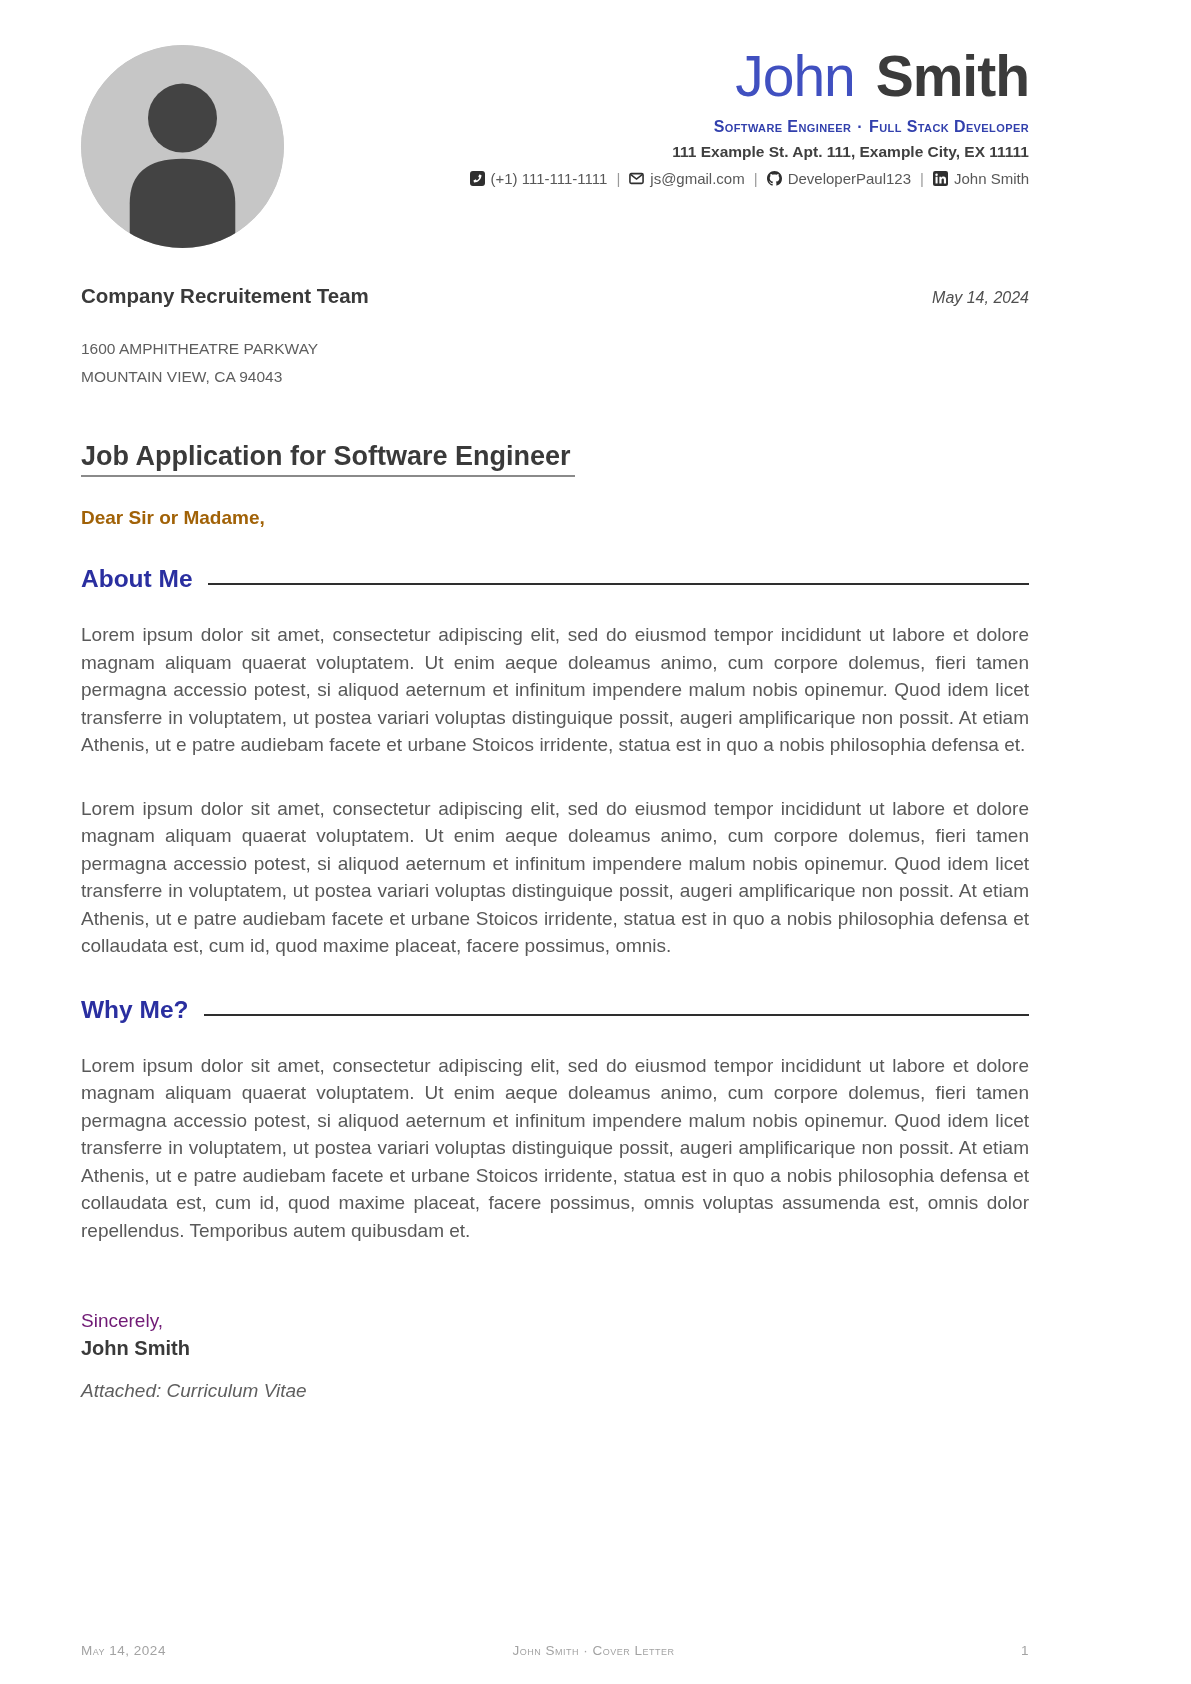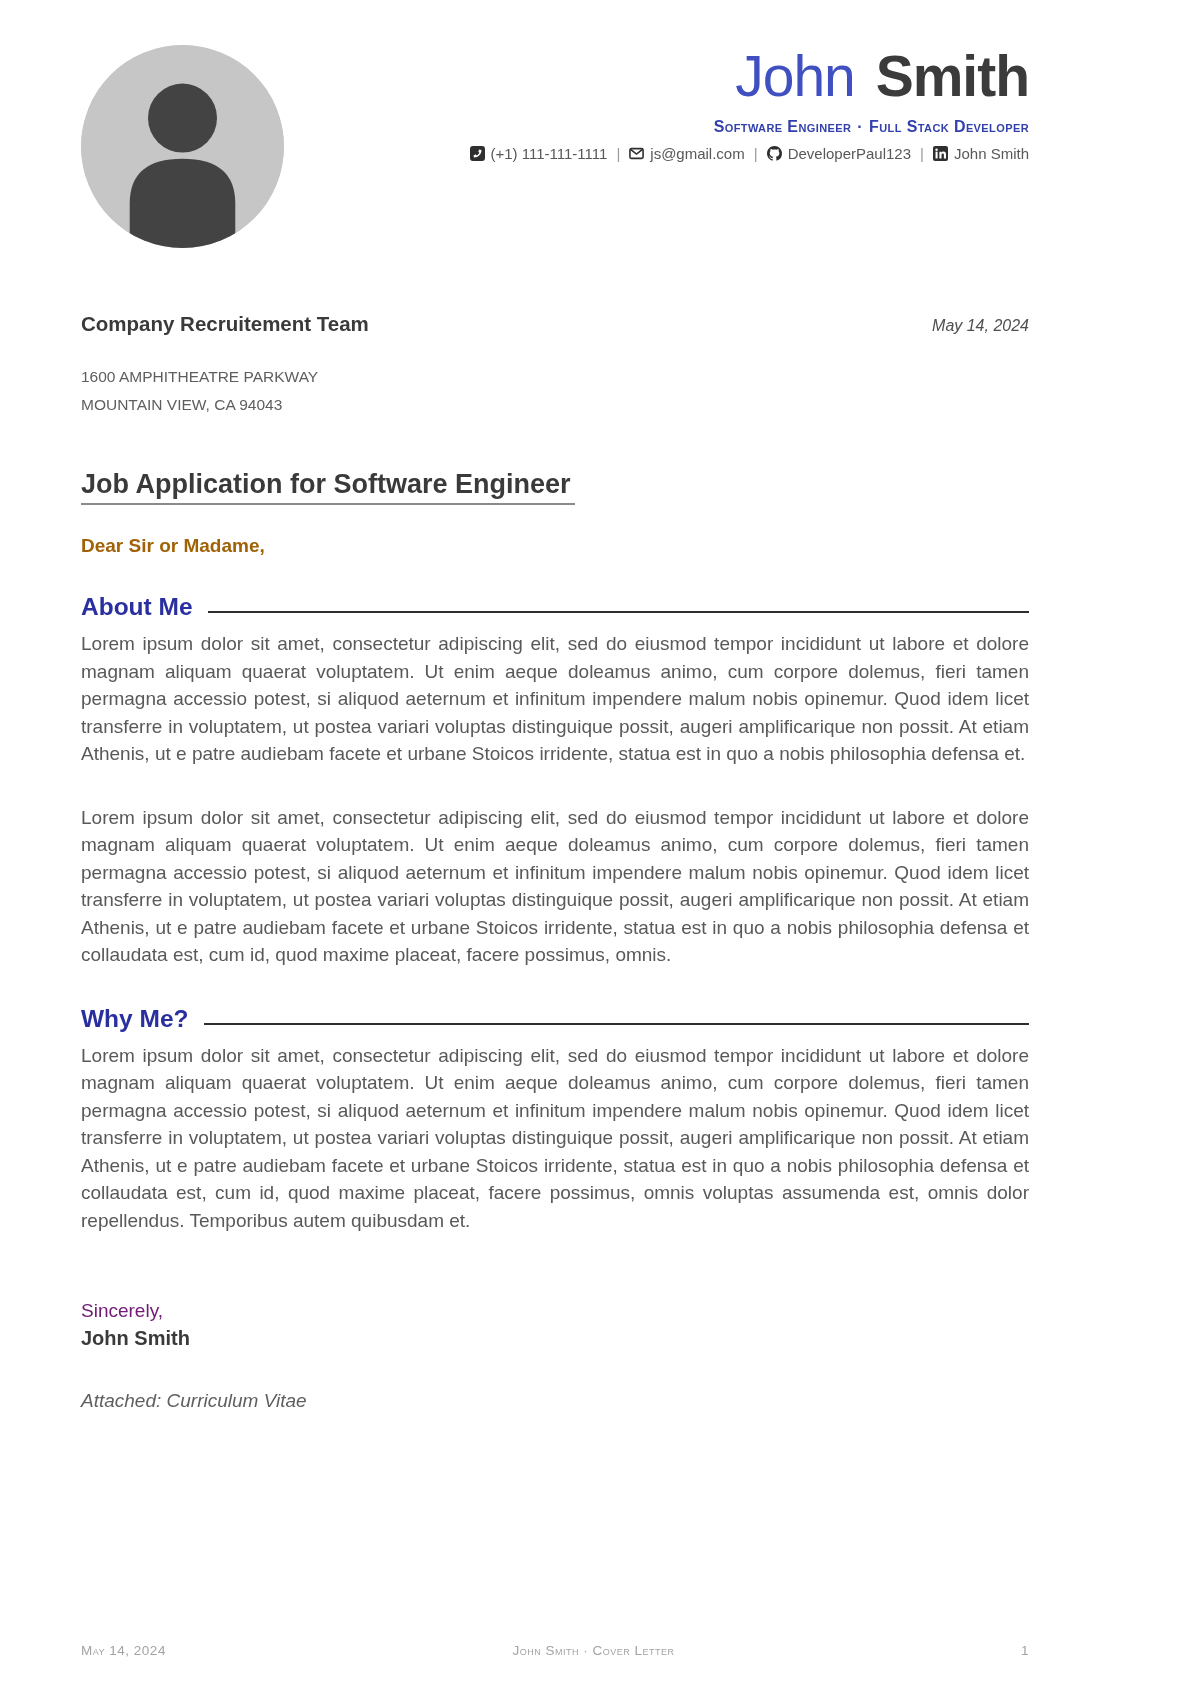--- a/index.html
+++ b/index.html
@@ -31,21 +31,21 @@
   .addr { margin-top:7px; font-size:15.5px; font-weight:700; color:#3f3f3f; }
   .contacts {
     margin-top:9px; font-size:15px; color:#585858;
     display:flex; align-items:center; justify-content:flex-start; gap:7px;
   }
   .contacts .sep { color:#9a9a9a; padding:0 2px; }
   .cicon { width:15px; height:15px; display:inline-block; vertical-align:-2px; }
   .contact-item { display:inline-flex; align-items:center; gap:6px; cursor:pointer; }
 
   
-  .recipient-row { margin-top:64px; display:flex; justify-content:space-between; align-items:baseline; }
+  .recipient-row { margin-top:36px; display:flex; justify-content:space-between; align-items:baseline; }
   .recipient-name { font-size:20.5px; font-weight:700; color:#3a3a3a; }
   .letter-date { font-size:16px; font-style:italic; color:#4f4f4f; }
   .company-block { margin-top:27px; font-size:15.5px; color:#5e5e5e; line-height:28px; }
   .company-name { font-variant:small-caps; font-size:17px; }
 
   
   .subject {
     margin-top:50px; display:inline-block;
     font-size:27px; font-weight:700; color:#3a3a3a;
     border-bottom:2.5px solid #8a8a8a; padding-bottom:3px; padding-right:4px;
@@ -54,28 +54,28 @@
 
   
   .section { margin-top:36px; }
   .section-head { display:flex; align-items:center; }
   .section-head h2 {
     font-size:24.5px; font-weight:700; color:#2a2fa0;
     white-space:nowrap; padding-right:15px;
   }
   .section-head .rule { flex:1; height:2px; background:#2e2e2e; transform:translateY(5px); }
   .section p {
-    margin-top:9px; font-size:19px; line-height:27.5px;
+    margin-top:28px; font-size:19px; line-height:27.5px;
     color:#595959; font-weight:300; text-align:justify;
   }
 
   
   .closing { margin-top:66px; font-size:19px; color:#701a75; font-weight:300; }
   .signature { margin-top:5px; font-size:20px; font-weight:700; color:#3a3a3a; }
-  .attached { margin-top:40px; font-size:19px; font-style:italic; color:#5f5f5f; font-weight:300; }
+  .attached { margin-top:20px; font-size:19px; font-style:italic; color:#5f5f5f; font-weight:300; }
 
   
   .footer {
     position:absolute; left:81px; right:162px; bottom:26px;
     display:flex; justify-content:space-between; align-items:baseline;
     font-size:13.5px; color:#a3a3a3; letter-spacing:.5px;
   }
   .footer .sc { font-variant:small-caps; }
 </style>
 </head>
@@ -92,20 +92,21 @@
       </svg>
     </div>
 
     <div class="header-right">
       <div class="name">
         <span class="first">John </span><span class="last">Smith</span>
       </div>
       <div class="position">
         <span>Software Engineer</span><span class="mid">·</span><span>Full Stack Developer</span>
       </div>
+      <div class="addr">111 Example St. Apt. 111, Example City, EX 11111</div>
 
       <div class="contacts">
         <span class="contact-item">
           <svg class="cicon" viewBox="0 0 512 512">
             <rect width="512" height="512" rx="100" fill="#2f2f2f"></rect>
             <path fill="#ffffff" transform="translate(120,120) scale(0.53)" d="M493.4 24.6l-104-24c-11.3-2.6-22.9 3.3-27.5 13.9l-48 112c-4.2 9.8-1.4 21.3 6.9 28l60.6 49.6c-36 76.7-98.9 140.5-177.2 177.2l-49.6-60.6c-6.8-8.3-18.2-11.1-28-6.9l-112 48C3.9 366.5-2 378.1.6 389.4l24 104C27.1 504.2 36.7 512 48 512c256.1 0 464-207.5 464-464 0-11.2-7.7-20.9-18.6-23.4z"></path>
           </svg>
           <span>(+1) 111-111-1111</span>
         </span>
         <span class="sep">|</span>

